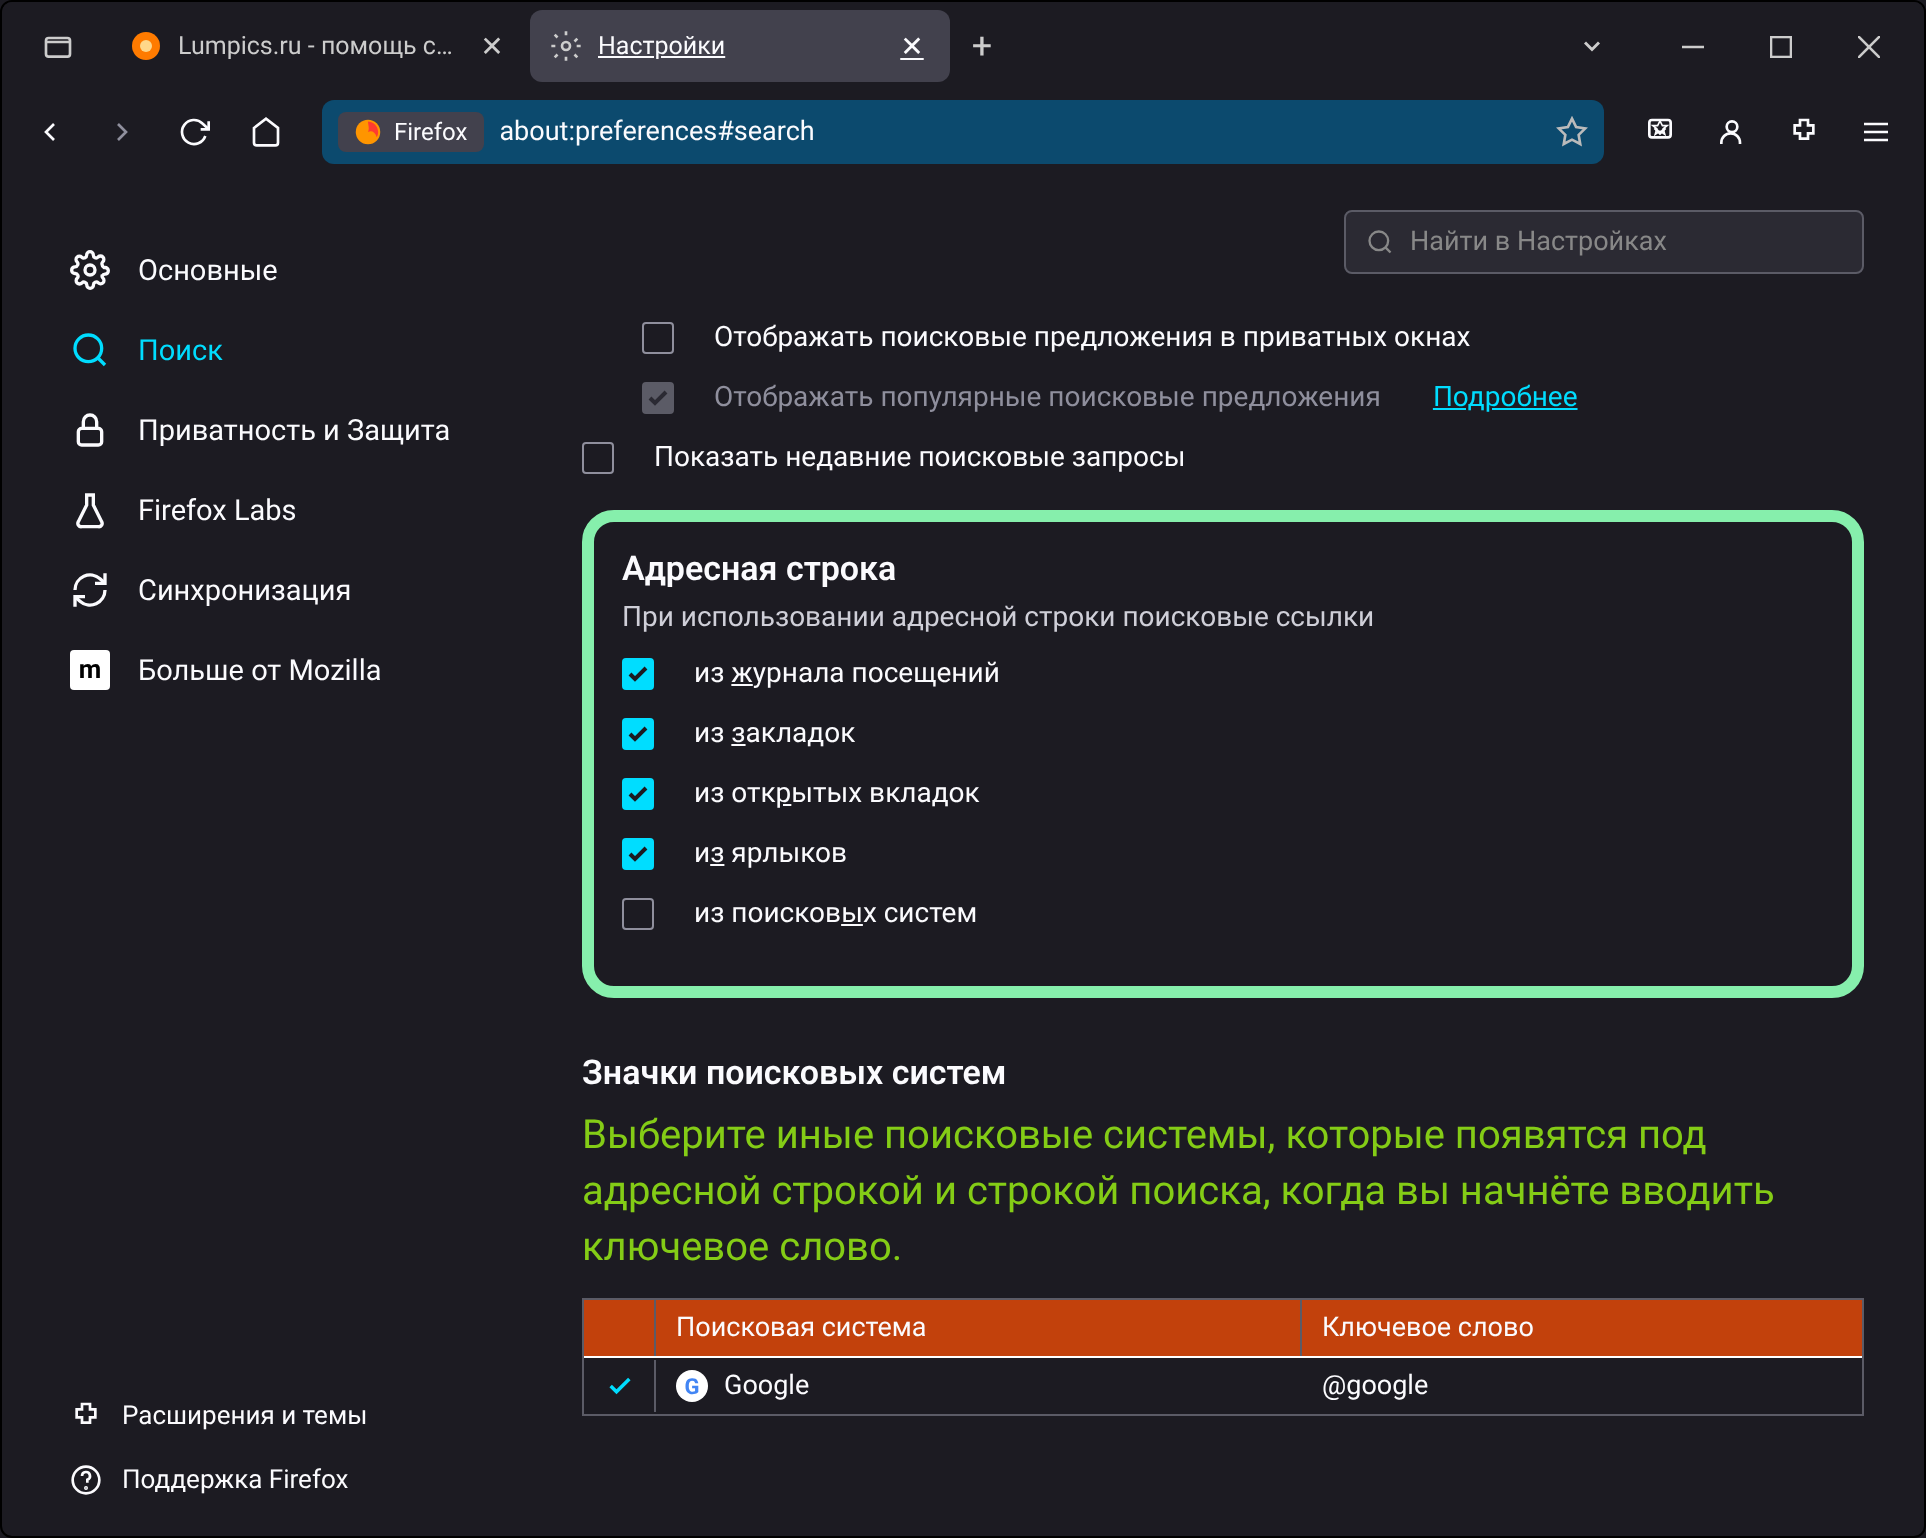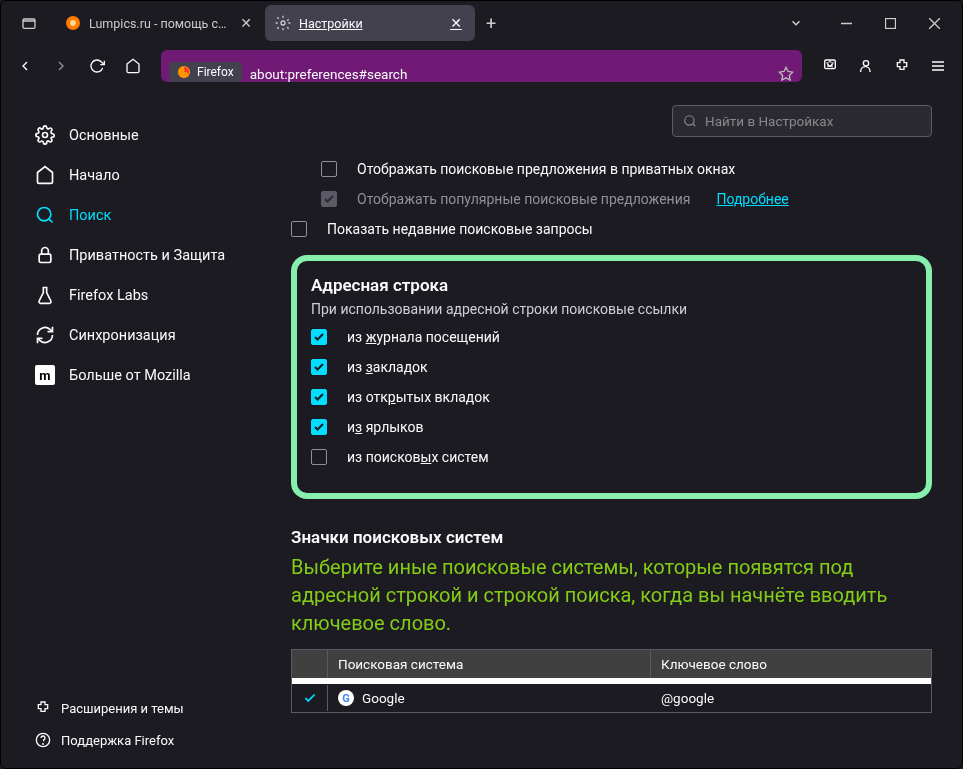--- a/index.html
+++ b/index.html
@@ -16,21 +16,21 @@
 .tab .tab-label { flex: 1; white-space: nowrap; overflow: hidden; text-overflow: ellipsis; }
 .tab .tab-close { width: 18px; height: 18px; display: flex; align-items: center; justify-content: center; border-radius: 3px; font-size: 14px; }
 .newtab-btn { width: 32px; height: 32px; display: flex; align-items: center; justify-content: center; border-radius: 4px; font-size: 18px; color: #ccc; cursor: pointer; }
 .alltabs-btn { width: 32px; height: 32px; display: flex; align-items: center; justify-content: center; margin-left: auto; margin-right: 8px; }
 .window-controls { display: flex; gap: 0; }
 .window-btn { width: 44px; height: 32px; display: flex; align-items: center; justify-content: center; color: #ccc; cursor: pointer; }
 
 
 .navbar { height: 42px; background: #1c1b22; display: flex; align-items: center; padding: 0 8px; gap: 4px; }
 .nav-btn { width: 32px; height: 32px; display: flex; align-items: center; justify-content: center; border-radius: 4px; color: #fbfbfe; cursor: pointer; }
-.urlbar { flex: 1; height: 32px; background: #701a75; border-radius: 6px; display: flex; align-items: flex-end; padding: 0 8px; gap: 8px; margin: 0 8px; }
+.urlbar { flex: 1; height: 32px; background: #0c4a6e; border-radius: 6px; display: flex; align-items: center; padding: 0 8px; gap: 8px; margin: 0 8px; }
 .urlbar-identity { display: flex; align-items: center; gap: 6px; background: #42414d; padding: 3px 8px; border-radius: 4px; font-size: 12px; }
 .urlbar-identity .fx-icon { width: 14px; height: 14px; }
 .urlbar-text { flex: 1; font-size: 13.5px; color: #fbfbfe; }
 .urlbar-star { color: #bbb; }
 
 
 .prefs { display: flex; height: calc(100% - 86px); }
 .sidebar { width: 260px; padding: 28px 12px 12px 20px; display: flex; flex-direction: column; }
 .category { display: flex; align-items: center; gap: 14px; padding: 10px 14px; border-radius: 6px; font-size: 14.5px; cursor: pointer; color: #fbfbfe; }
 .category.selected { color: #00ddff; }
@@ -51,21 +51,21 @@
 .checkbox-row .cb svg { width: 12px; height: 12px; }
 .link { color: #00ddff; text-decoration: underline; margin-left: 6px; cursor: pointer; }
 
 .highlight-box { border: 6px solid #86efac; border-radius: 16px; padding: 14px 14px 14px 14px; margin: 18px 0 28px 0; }
 .section-title { font-size: 17px; font-weight: 600; margin-bottom: 6px; }
 .section-desc { font-size: 14px; color: #cfcfd8; margin-bottom: 12px; }
 .highlight-box .checkbox-row { margin-left: 0; }
 
 .engines-desc { font-size: 20px; color: #84cc16; margin: 6px 0 12px 0; line-height: 1.4; }
 .engines-table { border: 1px solid #5b5b66; width: 100%; }
-.engines-header { display: flex; background: #404040; border-bottom: 6px solid #ffffff; justify-content: flex-end; }
+.engines-header { display: flex; background: #c2410c; border-bottom: 1px solid #ffffff; justify-content: flex-end; }
 .engines-header .col { padding: 6px 10px; font-size: 13.5px; border-right: 1px solid #5b5b66; }
 .col-check { width: 36px; border-right: 1px solid #5b5b66; }
 .col-name { flex: 1; }
 .col-keyword { width: 280px; border-right: none !important; }
 .engines-row { display: flex; align-items: center; }
 .engines-row .cell { padding: 6px 10px; font-size: 13.5px; display: flex; align-items: center; gap: 8px; }
 .engines-row .col-check { display: flex; align-items: center; justify-content: center; }
 .g-icon { width: 16px; height: 16px; border-radius: 50%; background: #fff; display: flex; align-items: center; justify-content: center; font-size: 11px; font-weight: bold; }
 
 .underline-letter { text-decoration: underline; }
@@ -199,28 +199,20 @@
   <div class="sidebar">
     <div class="category">
       <span class="cat-icon">
           <svg viewBox="0 0 24 24" fill="none" stroke="currentColor" stroke-width="2">
             <circle cx="12" cy="12" r="3"></circle>
             <path d="M19.4 15a1.65 1.65 0 0 0 .33 1.82l.06.06a2 2 0 1 1-2.83 2.83l-.06-.06a1.65 1.65 0 0 0-1.82-.33 1.65 1.65 0 0 0-1 1.51V21a2 2 0 1 1-4 0v-.09A1.65 1.65 0 0 0 9 19.4a1.65 1.65 0 0 0-1.82.33l-.06.06a2 2 0 1 1-2.83-2.83l.06-.06a1.65 1.65 0 0 0 .33-1.82 1.65 1.65 0 0 0-1.51-1H3a2 2 0 1 1 0-4h.09A1.65 1.65 0 0 0 4.6 9a1.65 1.65 0 0 0-.33-1.82l-.06-.06a2 2 0 1 1 2.83-2.83l.06.06a1.65 1.65 0 0 0 1.82.33H9a1.65 1.65 0 0 0 1-1.51V3a2 2 0 1 1 4 0v.09a1.65 1.65 0 0 0 1 1.51 1.65 1.65 0 0 0 1.82-.33l.06-.06a2 2 0 1 1 2.83 2.83l-.06.06a1.65 1.65 0 0 0-.33 1.82V9c0 .66.39 1.26 1 1.51H21a2 2 0 1 1 0 4h-.09a1.65 1.65 0 0 0-1.51 1z"></path>
           </svg>
         </span>
       <span>Основные</span>
     </div>
-    <div class="category">
-      <span class="cat-icon">
-          <svg viewBox="0 0 24 24" fill="none" stroke="currentColor" stroke-width="2">
-            <path d="M3 9l9-7 9 7v11a2 2 0 0 1-2 2H5a2 2 0 0 1-2-2z"></path>
-          </svg>
-        </span>
-      <span>Начало</span>
-    </div>
     <div class="category selected">
       <span class="cat-icon">
           <svg viewBox="0 0 24 24" fill="none" stroke="currentColor" stroke-width="2">
             <circle cx="11" cy="11" r="8"></circle>
             <line x1="21" y1="21" x2="16.65" y2="16.65"></line>
           </svg>
         </span>
       <span>Поиск</span>
     </div>
     <div class="category">

